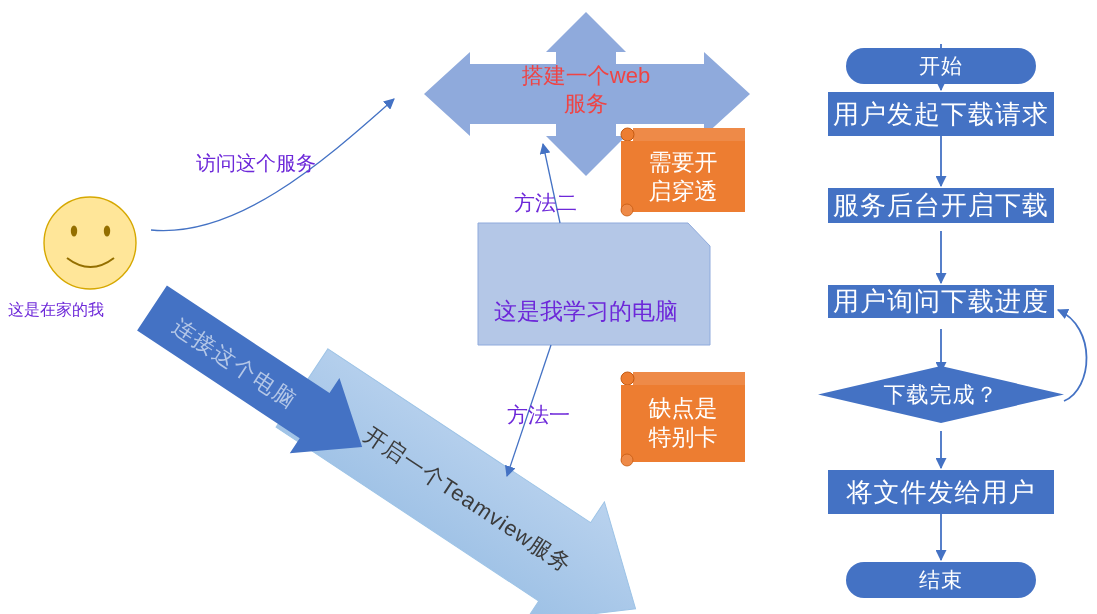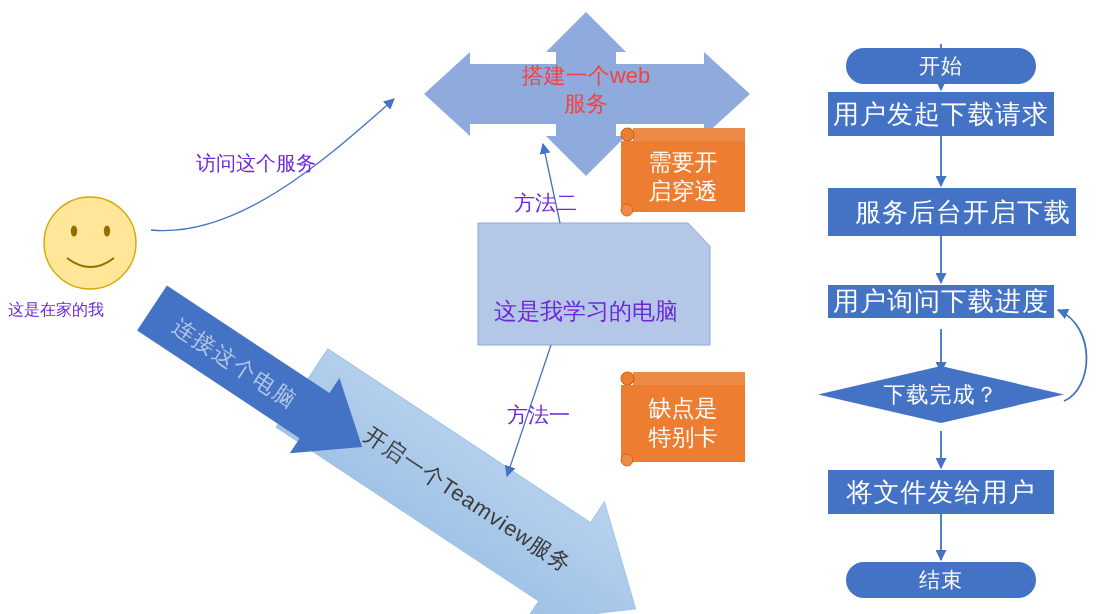--- a/index.html
+++ b/index.html
@@ -114,21 +114,21 @@
   <div class="label" style="left:507px;top:401px;font-size:21px;">方法一</div>
 
   <div class="label" style="left:196px;top:150px;font-size:20px;">访问这个服务</div>
 
   <div class="label" style="left:8px;top:300px;font-size:16px;">这是在家的我</div>
 
   <div class="fc-box fc-term" style="left:846px;top:8px;width:190px;height:36px;margin-top:40px;">开始</div>
 
   <div class="fc-box" style="left:828px;top:92px;width:226px;height:44px;">用户发起下载请求</div>
 
-  <div class="fc-box" style="left:828px;top:188px;width:226px;height:48px;padding-left:22px;">服务后台开启下载</div>
+  <div class="fc-box" style="left:828px;top:188px;width:226px;height:35px;">服务后台开启下载</div>
 
   <div class="fc-box" style="left:828px;top:285px;width:226px;height:33px;">用户询问下载进度</div>
 
   <div class="fc-box fc-diamond" style="left:818px;top:366px;width:246px;height:57px;text-align:center;">下载完成？</div>
 
   <div class="fc-box" style="left:828px;top:470px;width:226px;height:44px;">将文件发给用户</div>
 
   <div class="fc-box fc-term" style="left:846px;top:562px;width:190px;height:36px;">结束</div>
 
 </div>

